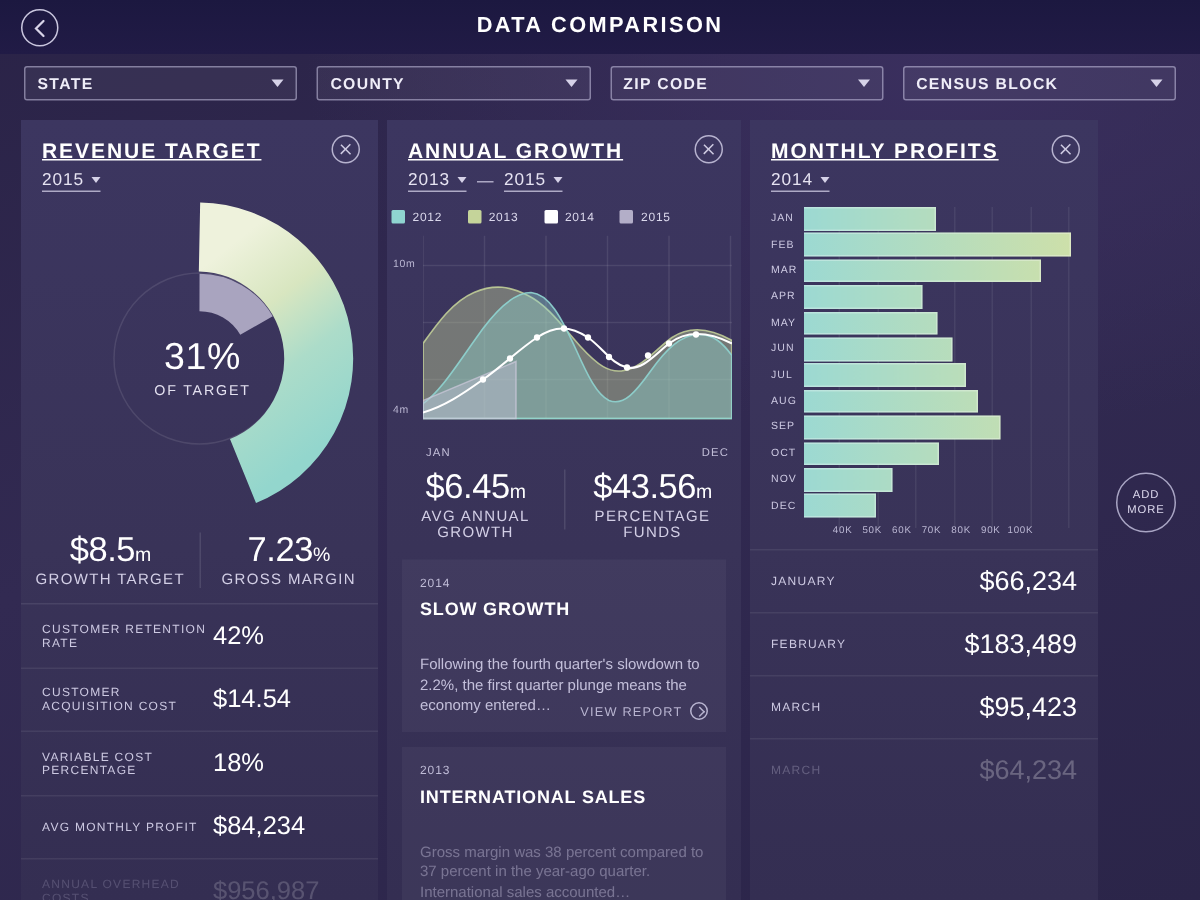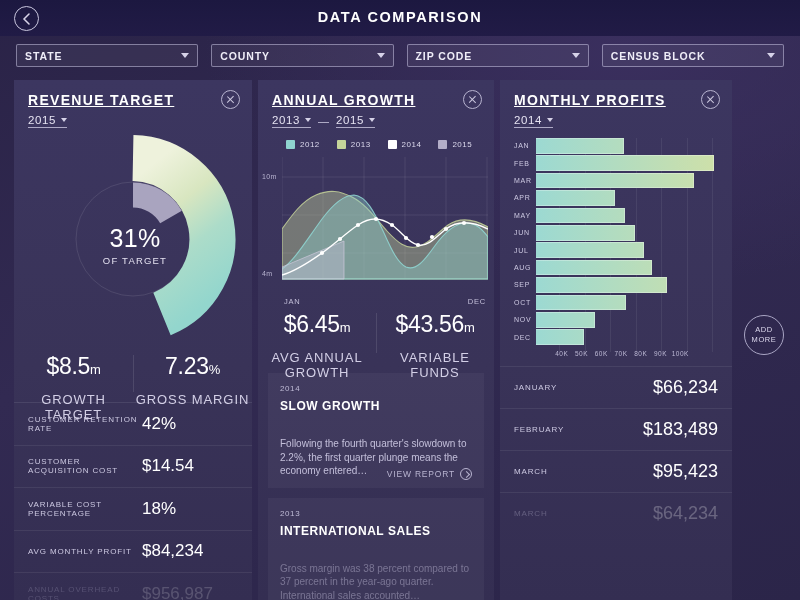--- a/index.html
+++ b/index.html
@@ -206,23 +206,23 @@
     font-size: 23px;
     font-weight: 300;
     letter-spacing: -0.3px;
   }
   .stat-big em {
     font-style: normal;
     font-size: 13px;
   }
   .stat-lbl {
     color: #d3cfe6;
-    font-size: 13px;
+    font-size: 10px;
     letter-spacing: 0.9px;
-    margin-top: 12px;
+    margin-top: 1px;
   }
 
   
   .kpi-row {
     display: flex;
     align-items: center;
     height: 42.5px;
     padding: 0 14px;
     border-bottom: 1px solid rgba(255,255,255,0.075);
   }
@@ -238,21 +238,21 @@
     font-weight: 300;
     width: 96px;
     text-align: left;
   }
   .kpi-row.faded .kpi-name { color: rgba(205,201,226,0.22); }
   .kpi-row.faded .kpi-val  { color: rgba(255,255,255,0.18); }
 
   
   .legend {
     display: flex;
-    padding: 12px 14px 0 28px;
+    padding: 12px 14px 0 3px;
     gap: 17px;
   }
   .legend-item {
     display: flex;
     align-items: center;
     gap: 5px;
   }
   .legend-sw {
     width: 9px; height: 9px;
     border-radius: 1px;
@@ -619,21 +619,21 @@
       </svg>
     </div>
 
     <div class="stat-pair growth">
       <div class="stat-cell">
         <div class="stat-big"><span>$6.45</span><em>m</em></div>
         <div class="stat-lbl">AVG ANNUAL GROWTH</div>
       </div>
       <div class="stat-cell">
         <div class="stat-big"><span>$43.56</span><em>m</em></div>
-        <div class="stat-lbl">VARIABLE FUNDS</div>
+        <div class="stat-lbl">PERCENTAGE FUNDS</div>
       </div>
     </div>
 
     <div class="news">
       <div class="news-year">2014</div>
       <div class="news-title">SLOW GROWTH</div>
       <div class="news-body">Following the fourth quarter's slowdown to 2.2%, the first quarter plunge means the economy entered…</div>
       <div class="news-cta">
         <span>VIEW REPORT</span>
         <i class="cta-circle"></i>

